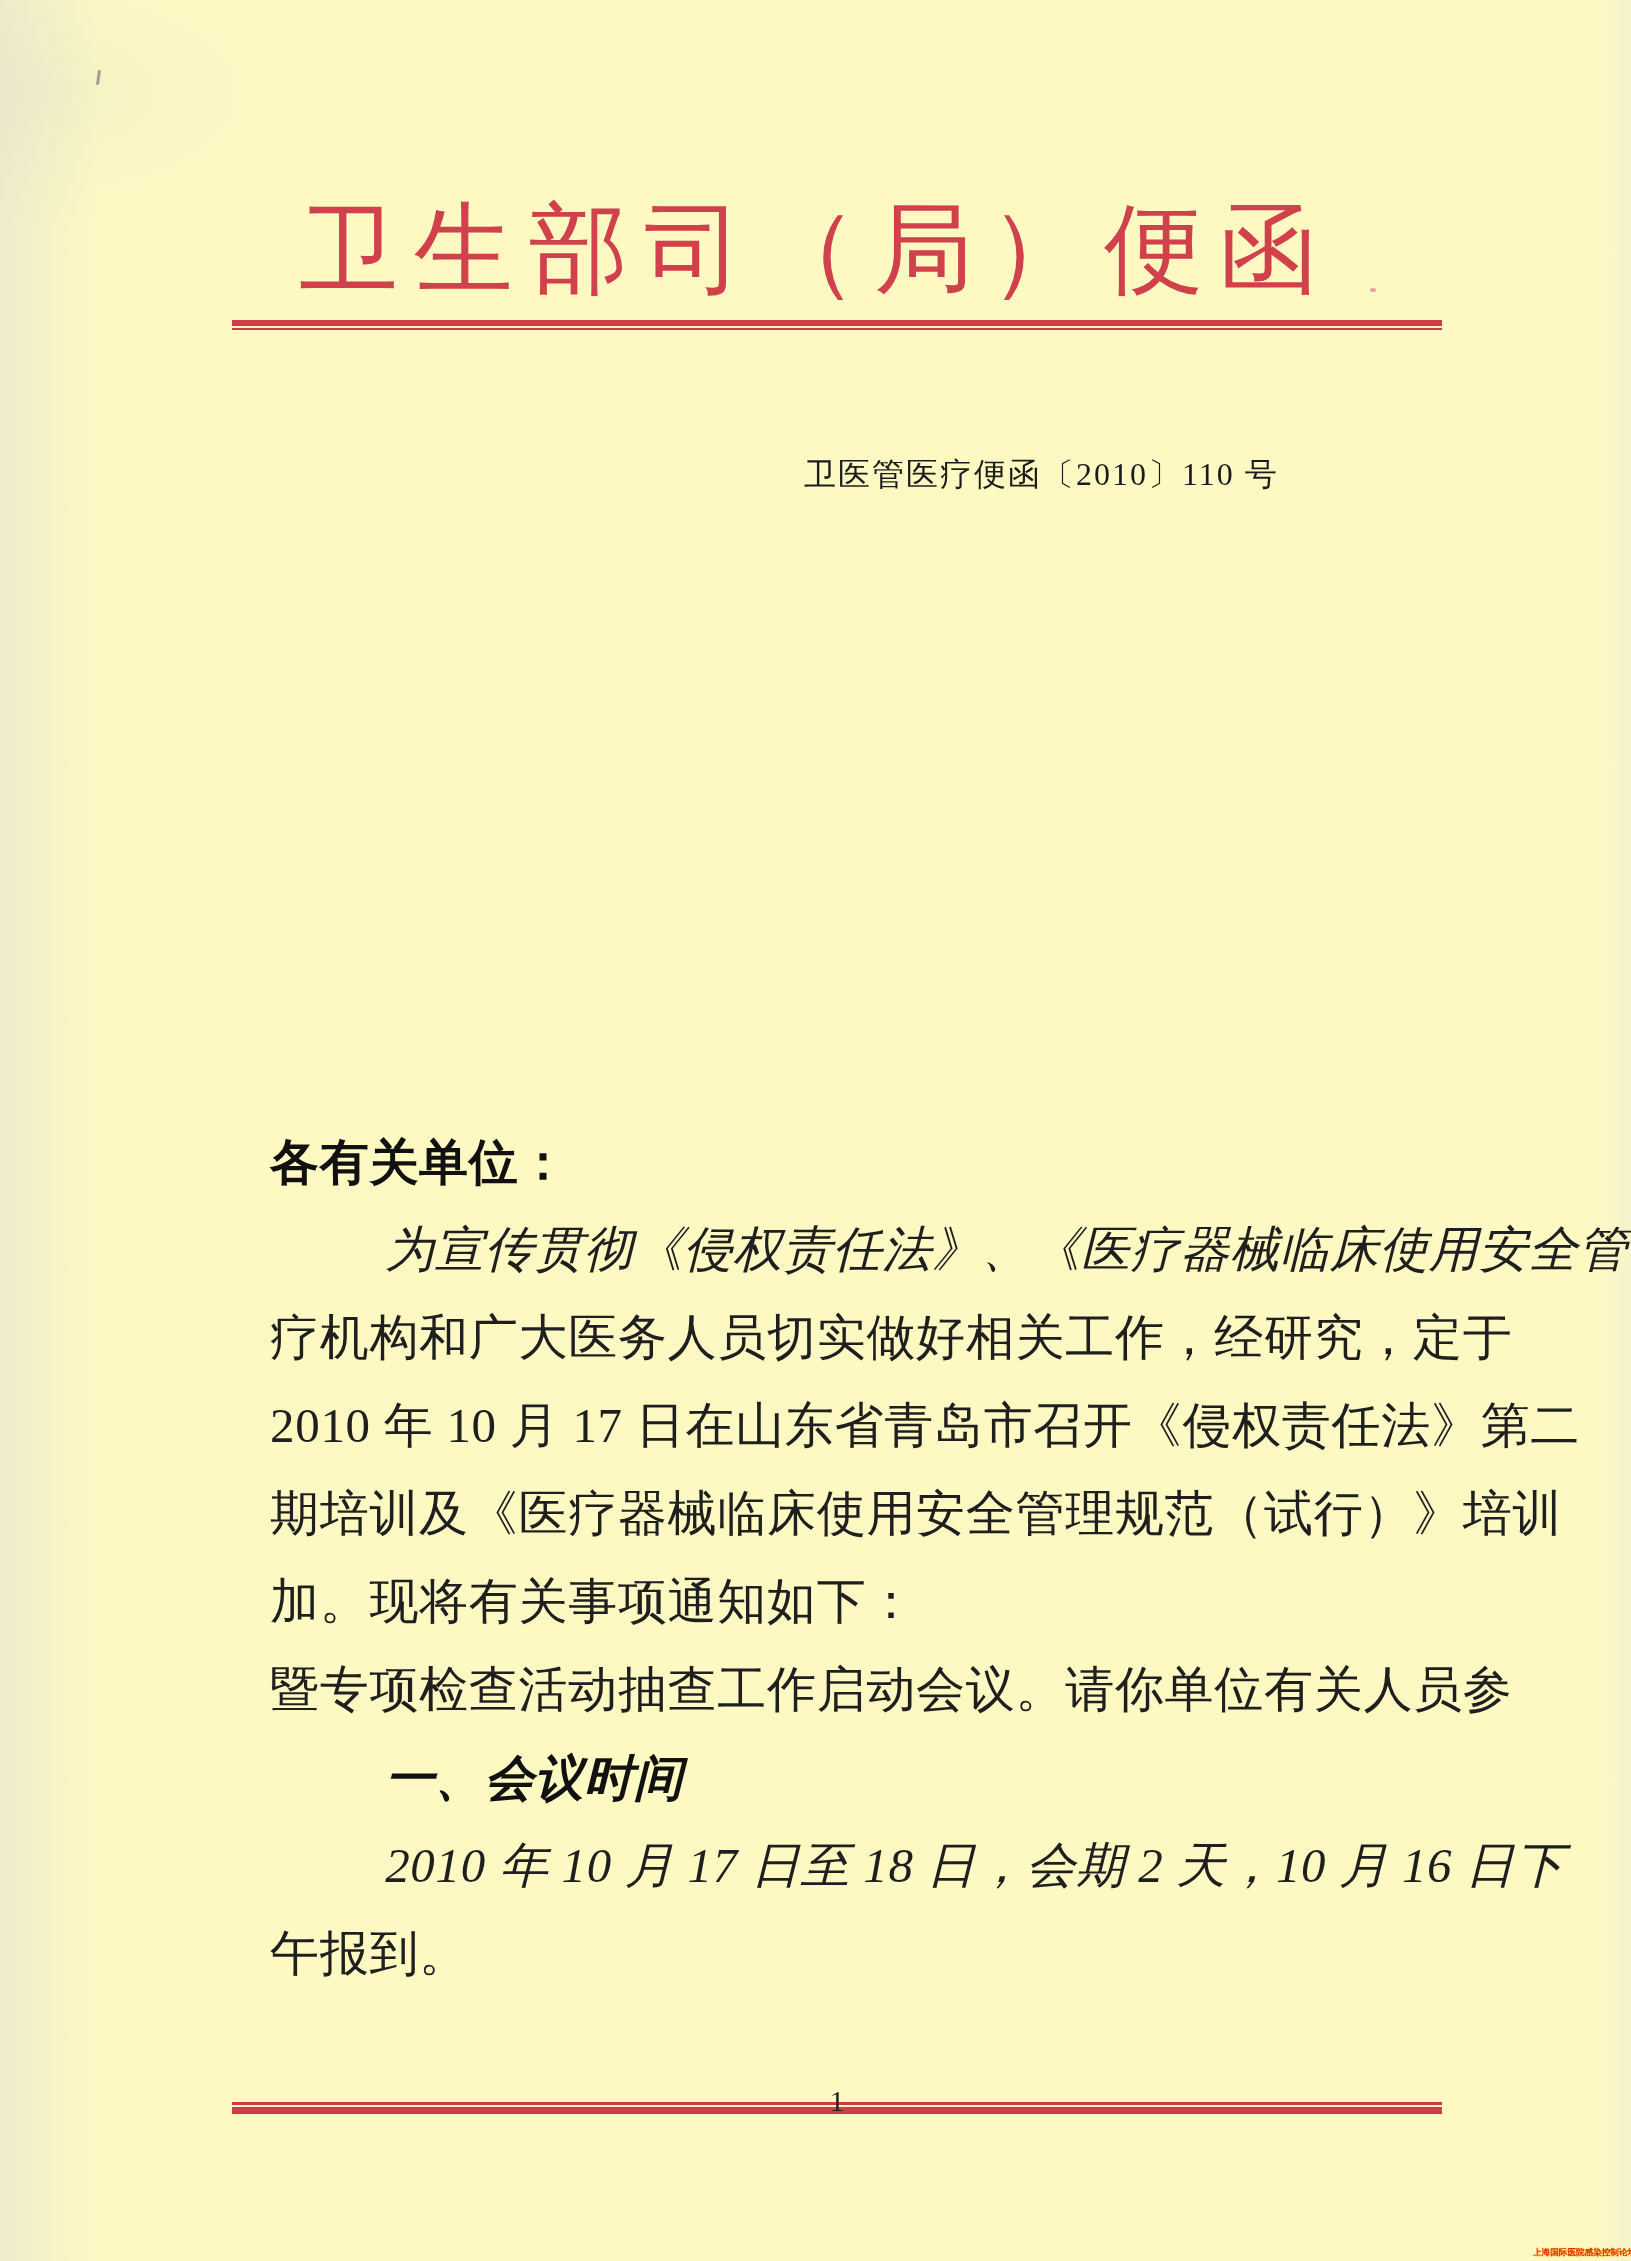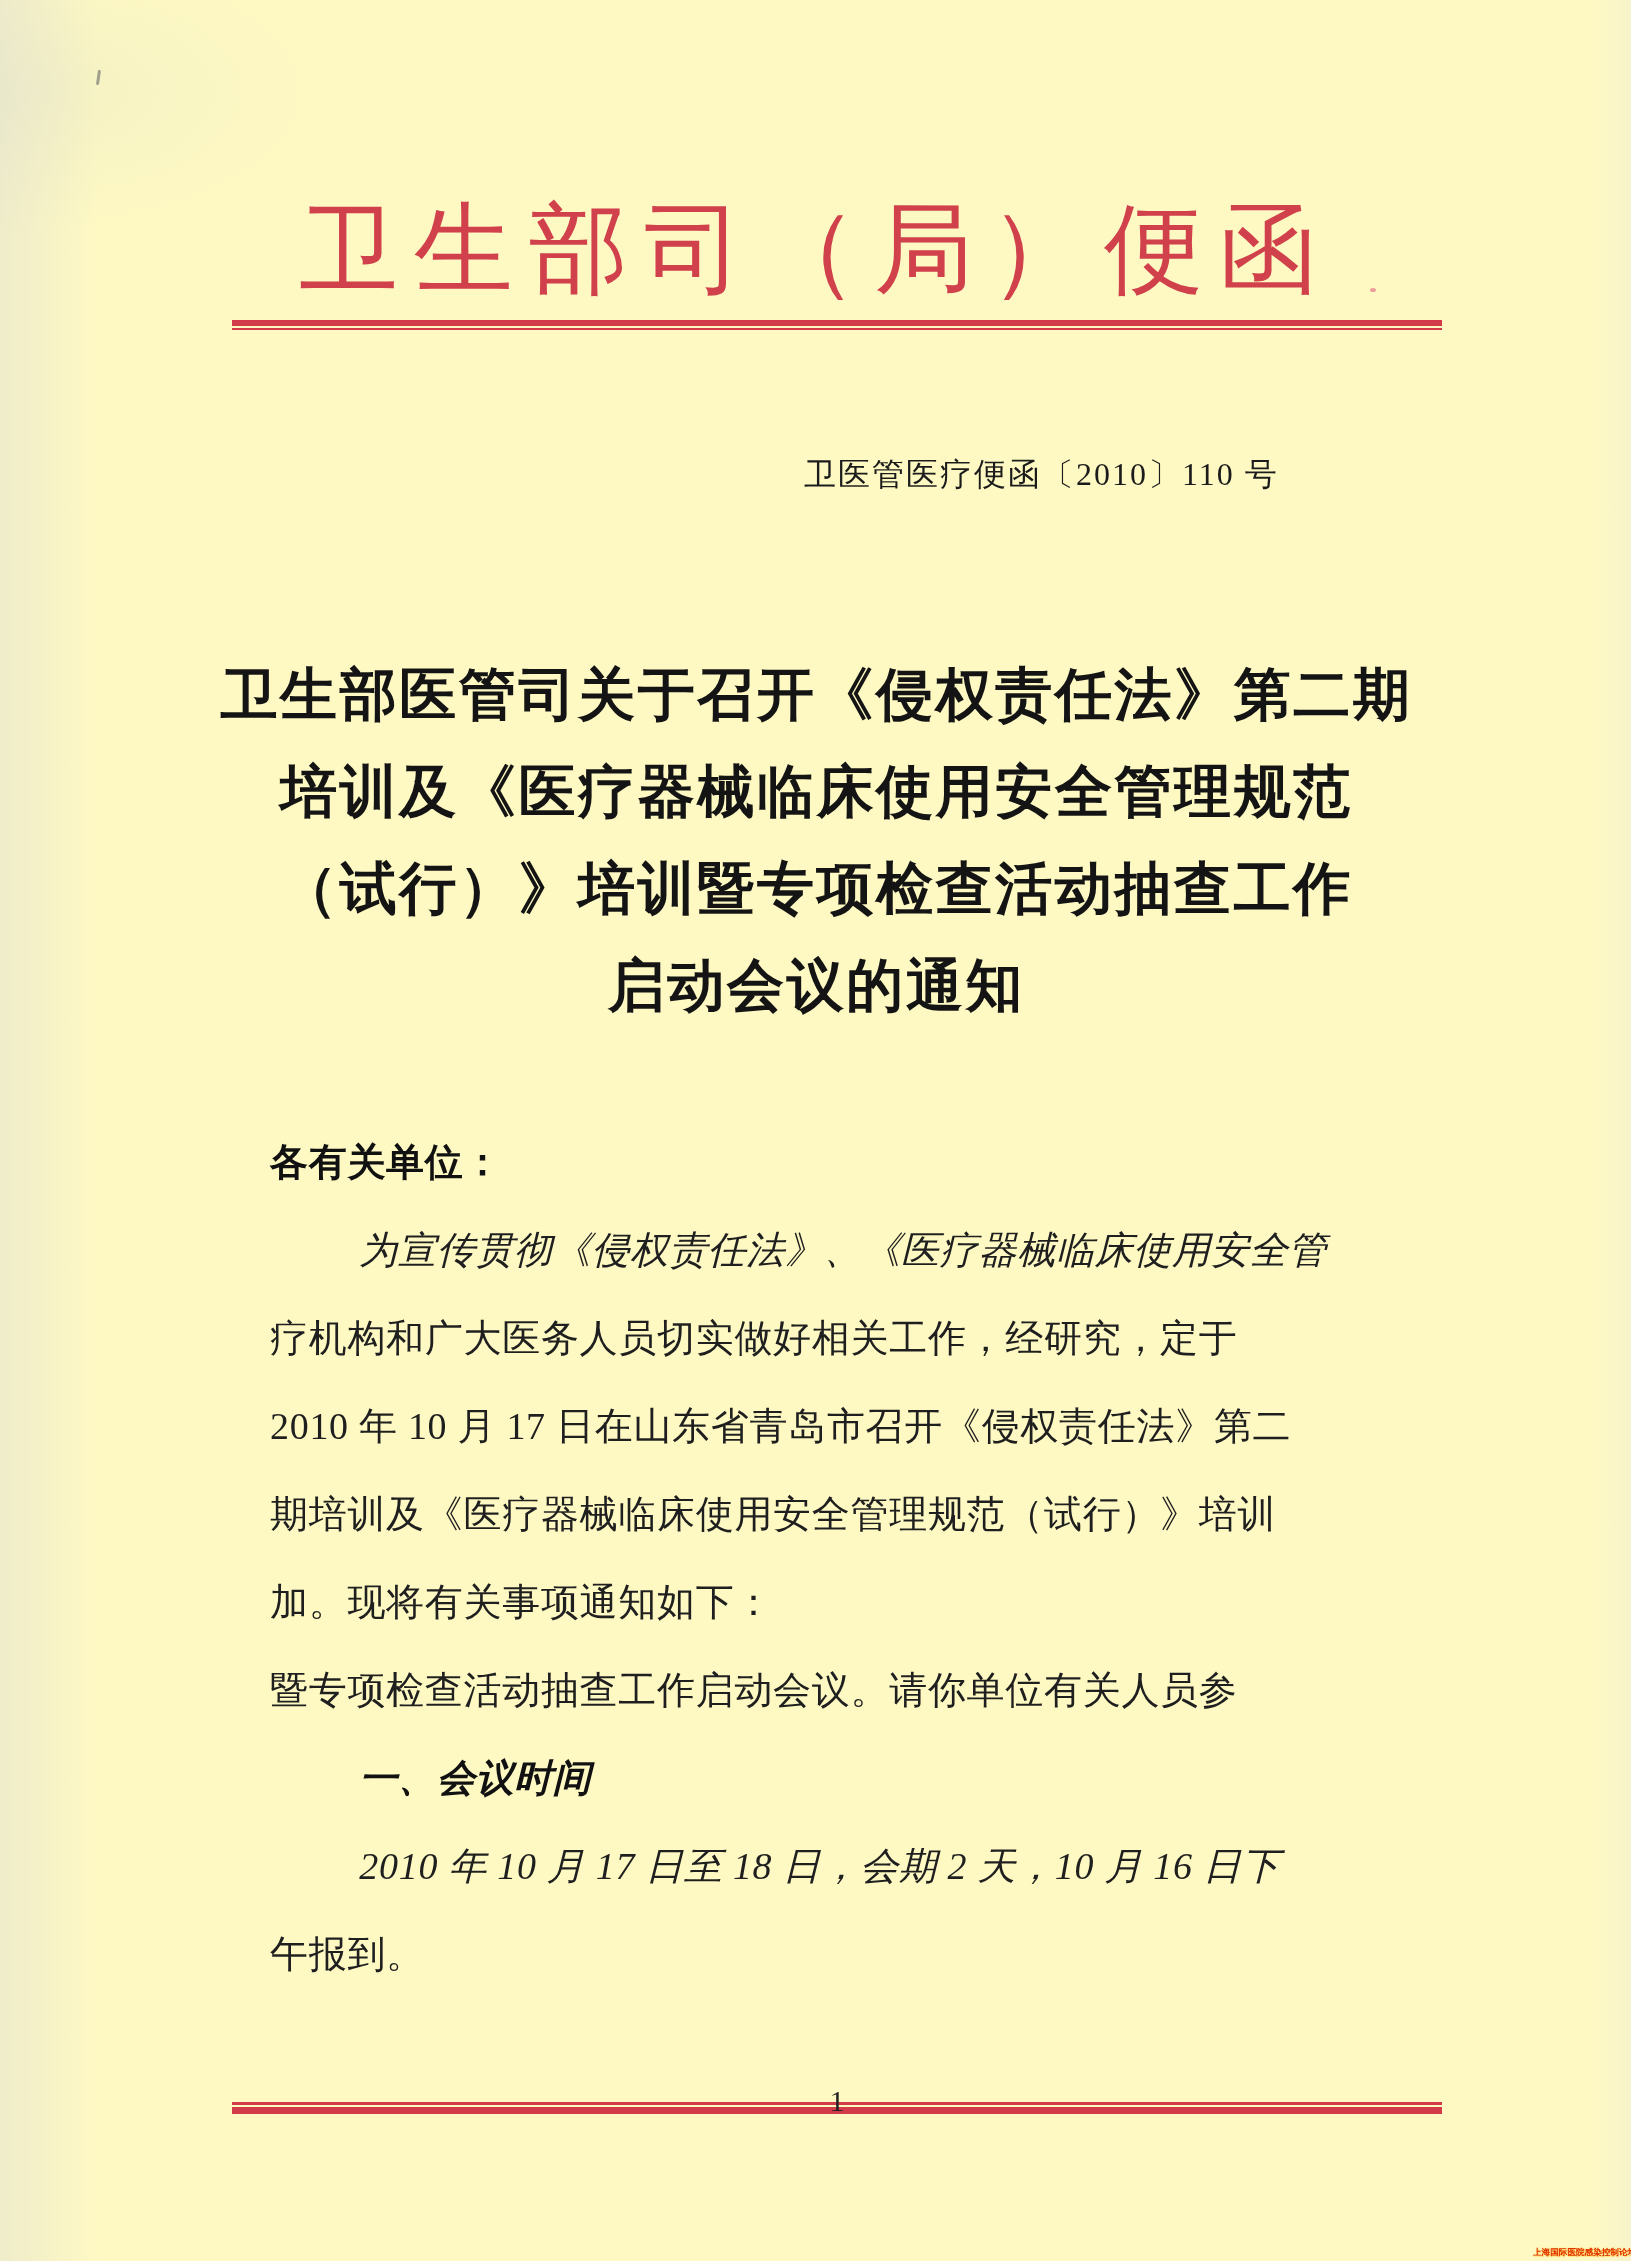--- a/index.html
+++ b/index.html
@@ -41,21 +41,21 @@
   .title-block{
     position:absolute;top:646px;left:211px;width:1211px;
     text-align:center;
     font-size:57px;line-height:97px;
     font-weight:bold;color:#141414;
     letter-spacing:2.6px;
   }
   .title-block div{white-space:nowrap;}
   .body-block{
     position:absolute;top:1118px;left:270px;width:1126px;
-    font-size:38px;line-height:88px;
+    font-size:49px;line-height:88px;
     color:#1f1f1f;letter-spacing:0.7px;
   }
   .body-block div{white-space:nowrap;}
   .indent{text-indent:2.35em;font-style:italic;}
   .hei{font-family:"Liberation Sans", sans-serif;font-weight:bold;color:#111;}
   .page-number{
     position:absolute;top:2084px;left:821px;width:32px;
     text-align:center;font-size:30px;color:#222;z-index:3;
   }
   .watermark{
@@ -78,26 +78,20 @@
   <div class="speck-1"></div>
   <div class="speck-2"></div>
 
   <div class="header-title">卫生部司（局）便函</div>
 
   <div class="rule top-thick"></div>
   <div class="rule top-thin"></div>
 
   <div class="doc-number">卫医管医疗便函〔2010〕110 号</div>
 
-  <div class="title-block">
-    <div>卫生部医管司关于召开《侵权责任法》第二期</div>
-    <div>培训及《医疗器械临床使用安全管理规范</div>
-    <div>（试行）》培训暨专项检查活动抽查工作</div>
-    <div>启动会议的通知</div>
-  </div>
 
   <div class="body-block">
     <div class="hei">各有关单位：</div>
 
     <div class="indent">为宣传贯彻《侵权责任法》、《医疗器械临床使用安全管</div>
     <div>疗机构和广大医务人员切实做好相关工作，经研究，定于</div>
     <div>2010 年 10 月 17 日在山东省青岛市召开《侵权责任法》第二</div>
     <div>期培训及《医疗器械临床使用安全管理规范（试行）》培训</div>
     <div>加。现将有关事项通知如下：</div>
     <div>暨专项检查活动抽查工作启动会议。请你单位有关人员参</div>

